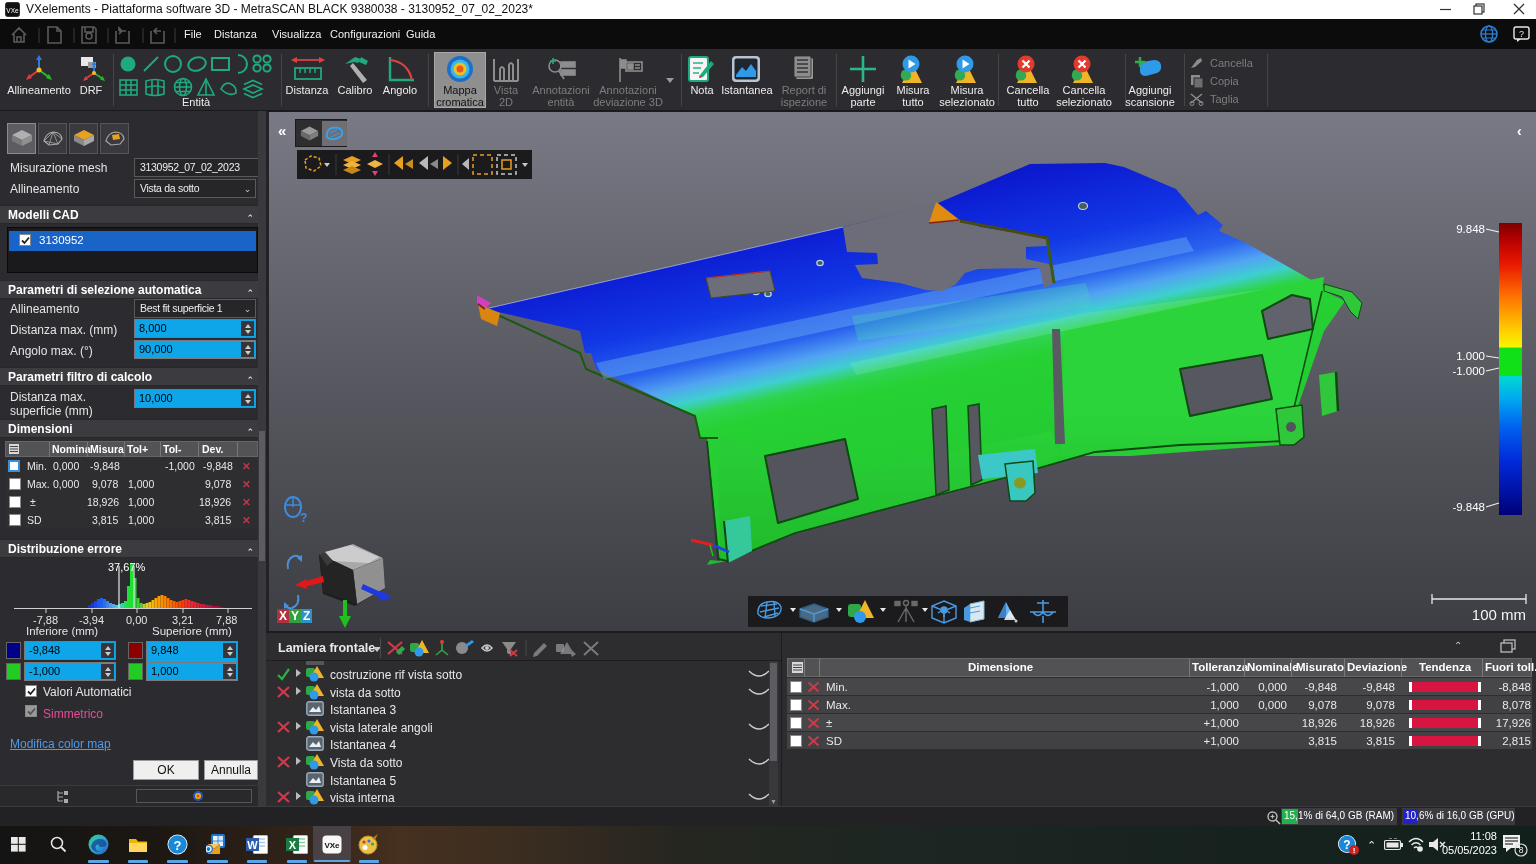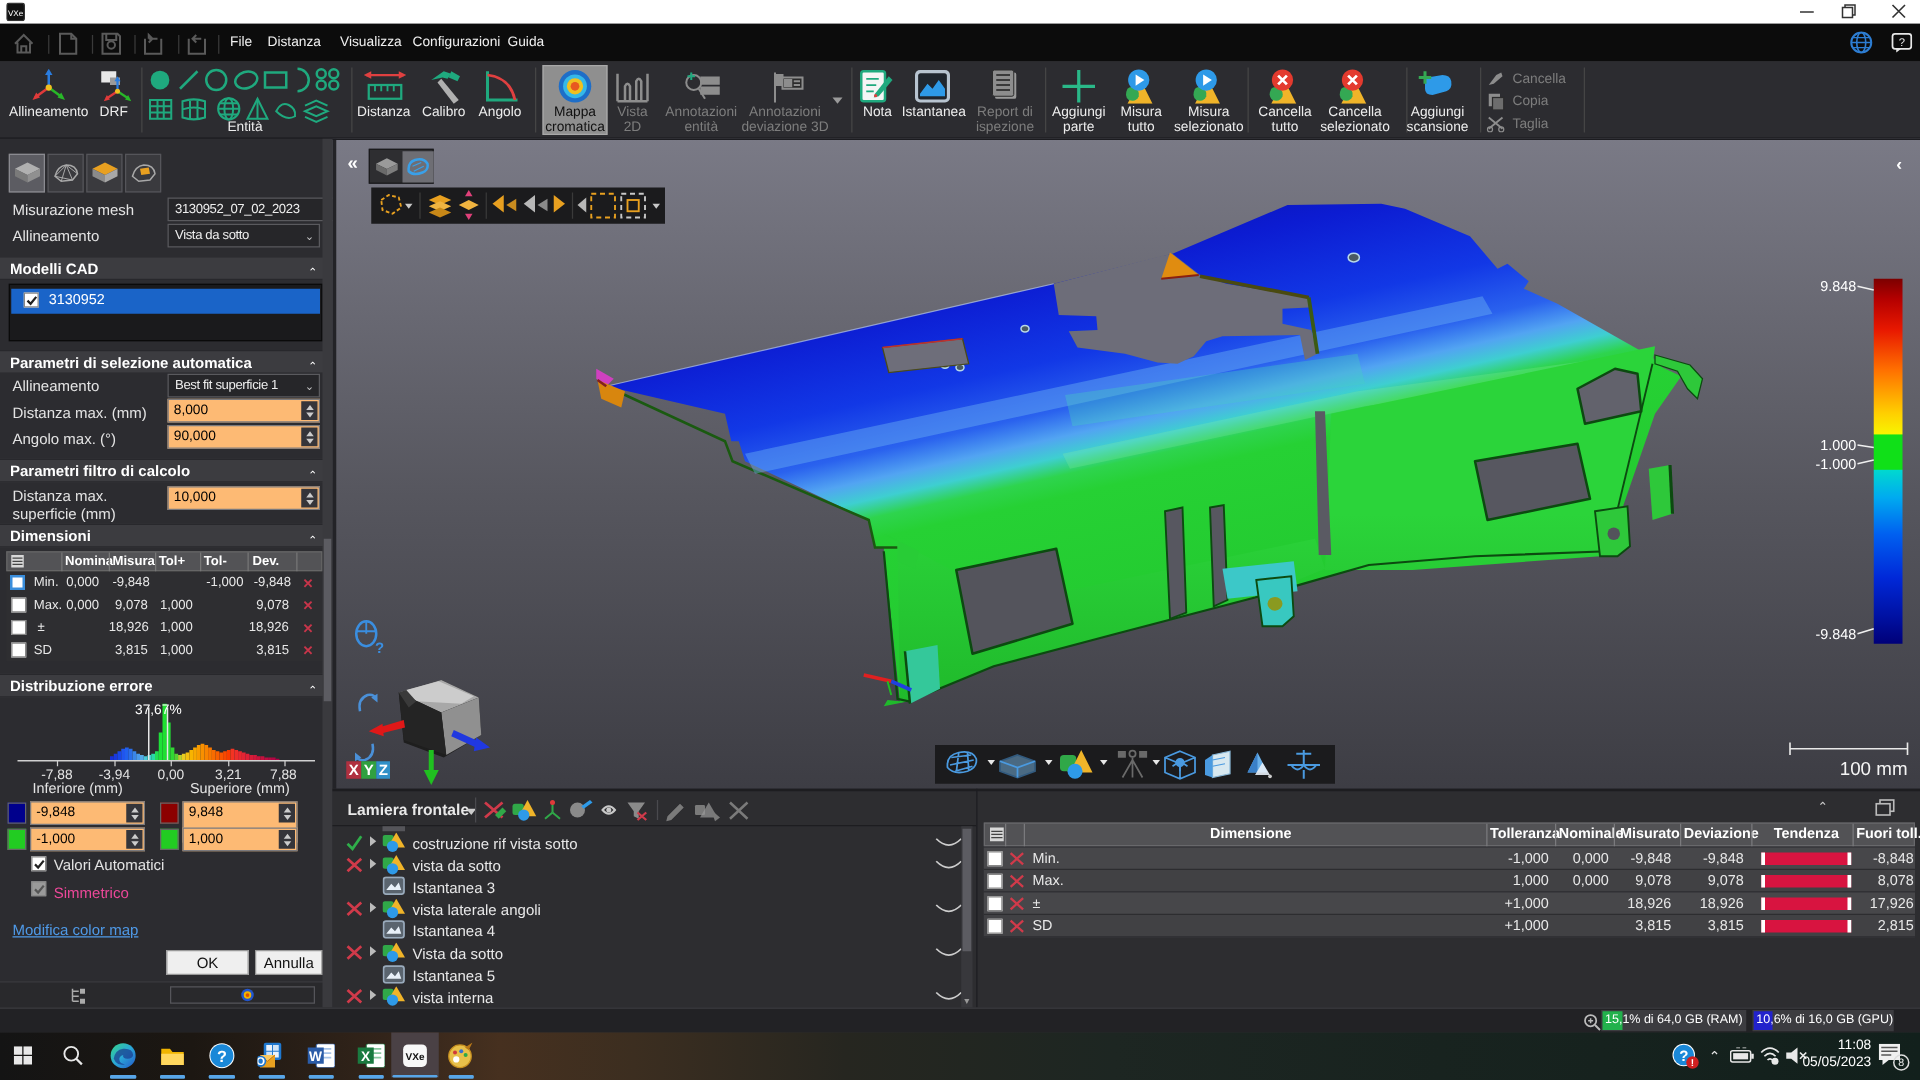--- a/index.html
+++ b/index.html
@@ -13,39 +13,40 @@
 .rlabel{position:absolute;font-size:11px;line-height:12px;text-align:center;color:#ededed;white-space:nowrap}
 .rlabel.dis{color:#7d7d7d}
 .rsep{position:absolute;top:5px;height:52px;width:1px;background:#454545}
 .menuitem{position:absolute;top:0;height:30px;line-height:30px;font-size:11px}
 #leftpanel{position:absolute;left:0;top:111px;width:266px;height:695px;background:#2c2c30;color:#e8e8e8;font-size:12px}
 .sechead{position:absolute;left:0;width:266px;height:19px;background:#3c3c40;border-top:1px solid #28282c;border-bottom:1px solid #28282c;font-weight:bold;font-size:12px;color:#fff;line-height:18px;padding-left:8px}
 .sechead .chev{position:absolute;right:12px;top:3px;font-size:9px;font-weight:normal}
 .plabel{position:absolute;font-size:12px;color:#e4e4e4}
 .dd{position:absolute;background:#262629;border:1px solid #5a5a5e;color:#eee;font-size:10.5px;letter-spacing:-0.3px;line-height:16px;padding-left:5px;white-space:nowrap;overflow:hidden}
 .dd .ar{position:absolute;right:4px;top:1px;font-size:9px;color:#ccc}
-.inp{position:absolute;background:#fdba74;border:1px solid #7a7a7e;color:#000;font-size:11px;line-height:16px;padding-left:4px}
+.inp{position:absolute;background:#0ea5e9;border:1px solid #7a7a7e;color:#000;font-size:11px;line-height:16px;padding-left:4px}
 .spin{position:absolute;right:1px;top:1px;width:13px;height:15px;background:#35353a}
 .spin:before{content:"";position:absolute;top:2.5px;left:3.5px;border-left:3.5px solid transparent;border-right:3.5px solid transparent;border-bottom:4px solid #ccc}
 .spin:after{content:"";position:absolute;bottom:2.5px;left:3.5px;border-left:3.5px solid transparent;border-right:3.5px solid transparent;border-top:4px solid #ccc}
 .cb{position:absolute;width:12px;height:12px;background:#fff;border:1px solid #888}
 .redx{color:#c8354a;font-weight:bold}
 #viewport{position:absolute;left:266px;top:111px;width:1270px;height:520px;background:linear-gradient(180deg,#7a7a86 0%,#56565e 55%,#3d3d44 100%)}
 #blpanel{position:absolute;left:266px;top:631px;width:515px;height:175px;background:#2d2d30;color:#e8e8e8;border-top:2px solid #1d1d20}
 #brpanel{position:absolute;left:781px;top:631px;width:755px;height:175px;background:#2d2d30;color:#e8e8e8;border-top:2px solid #1d1d20;border-left:1px solid #1d1d20}
 #statusbar{position:absolute;left:0;top:806px;width:1536px;height:20px;background:#222225;border-top:1px solid #3c3c40}
 #taskbar{position:absolute;left:0;top:826px;width:1536px;height:38px;background:linear-gradient(90deg,#141414 0%,#1c1712 10%,#32241a 20%,#46301f 26%,#3c2e20 33%,#262620 44%,#1d2622 58%,#18231f 75%,#12201c 100%)}
 .tline{position:absolute;top:34px;height:2.5px;background:#58a6e8;border-radius:1px}
 </style></head>
 <body>
 <div id="titlebar">
  <svg class="abs" style="left:5px;top:2px" width="15" height="15">
       <rect x="0.5" y="0.5" width="14" height="14" rx="2" fill="#111" stroke="#333"></rect>
       <text x="7.5" y="10.5" font-size="6.5" fill="#fff" text-anchor="middle" font-family="Liberation Sans">VXe</text>
     </svg>
+ <span class="abs" style="left:26px;top:2px">VXelements - Piattaforma software 3D - MetraSCAN BLACK 9380038 - 3130952_07_02_2023*</span>
  <svg class="abs" style="left:1432px;top:0" width="104" height="19">
   <line x1="8" y1="9.5" x2="19" y2="9.5" stroke="#333" stroke-width="1.2"></line>
   <rect x="44" y="4" width="8" height="8" fill="none" stroke="#333" stroke-width="1.2"></rect>
       <rect x="42" y="6" width="8" height="8" fill="#fff" stroke="#333" stroke-width="1.2"></rect>
   <path d="M82 4 L92 14 M92 4 L82 14" stroke="#333" stroke-width="1.3"></path>
  </svg>
 </div>
 <div id="menubar">
  <svg class="abs" style="left:8px;top:4px" width="170" height="23">
   <g stroke="#5a5a5a" stroke-width="1.6" fill="none">

